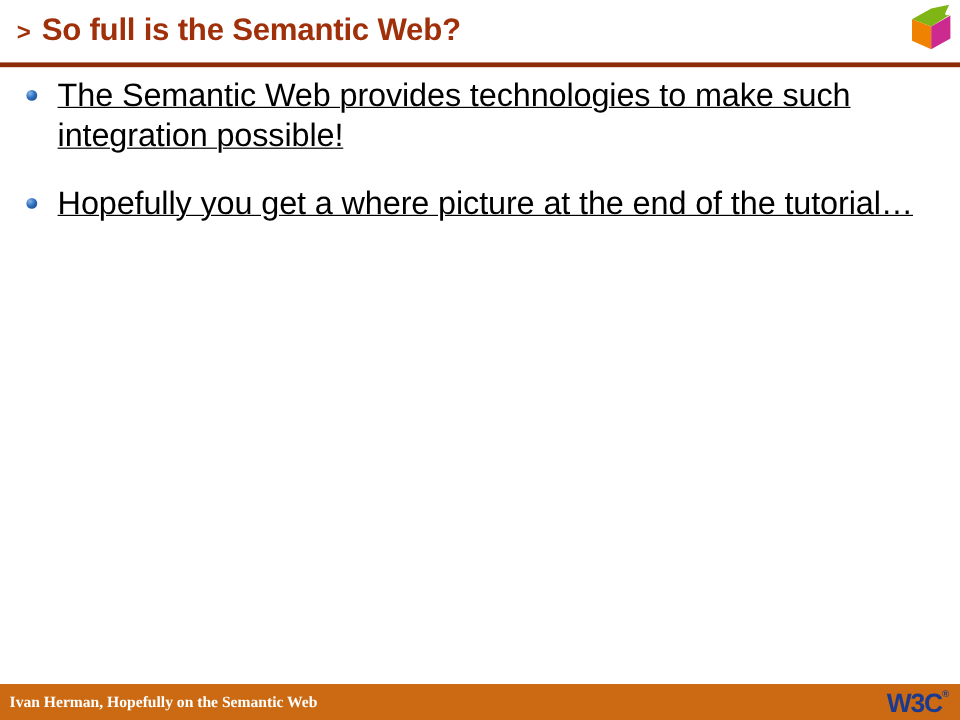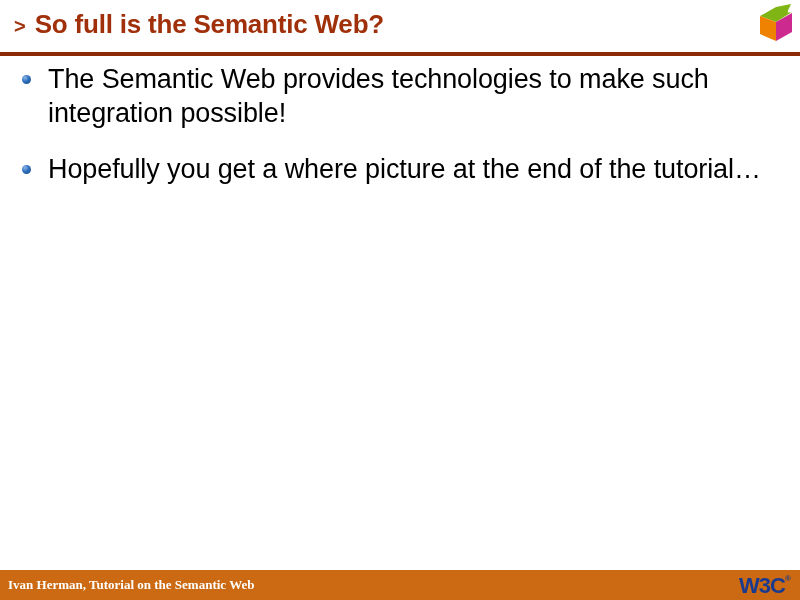--- a/index.html
+++ b/index.html
@@ -79,20 +79,21 @@
     position: absolute;
     left: 0;
     top: 62px;
     width: 800px;
   }
   .bullet-item {
     position: relative;
     padding-left: 48px;
     padding-right: 28px;
     margin-bottom: 22px;
+    text-decoration: underline;
   }
   .bullet-marker {
     position: absolute;
     left: 22px;
     top: 13px;
     width: 9px;
     height: 9px;
     border-radius: 50%;
     background: radial-gradient(circle at 33% 30%, #8ab6e8 0%, #2f6fbe 45%, #12457f 100%);
   }
@@ -175,21 +176,21 @@
     </div>
 
     <div class="bullet-item">
       <span class="bullet-marker"></span>
       <span class="bullet-text">Hopefully you get a where picture at the end of the tutorial…</span>
     </div>
 
   </div>
 
   <div class="footer">
-    <span class="footer-author">Ivan Herman, Tutorial on the Semantic Web</span>
+    <span class="footer-author">Ivan Herman, Hopefully on the Semantic Web</span>
     <span class="footer-w3c">
       <svg width="58" height="28" viewBox="0 0 58 28" xmlns="http://www.w3.org/2000/svg">
         <text x="1" y="22" font-family="Liberation Sans, sans-serif" font-size="22" font-weight="bold" fill="#1a3a8f" letter-spacing="-1">W3C</text>
         <text x="47" y="10" font-family="Liberation Sans, sans-serif" font-size="8" font-weight="bold" fill="#1a3a8f">®</text>
       </svg>
     </span>
   </div>
 
 </div>
 

